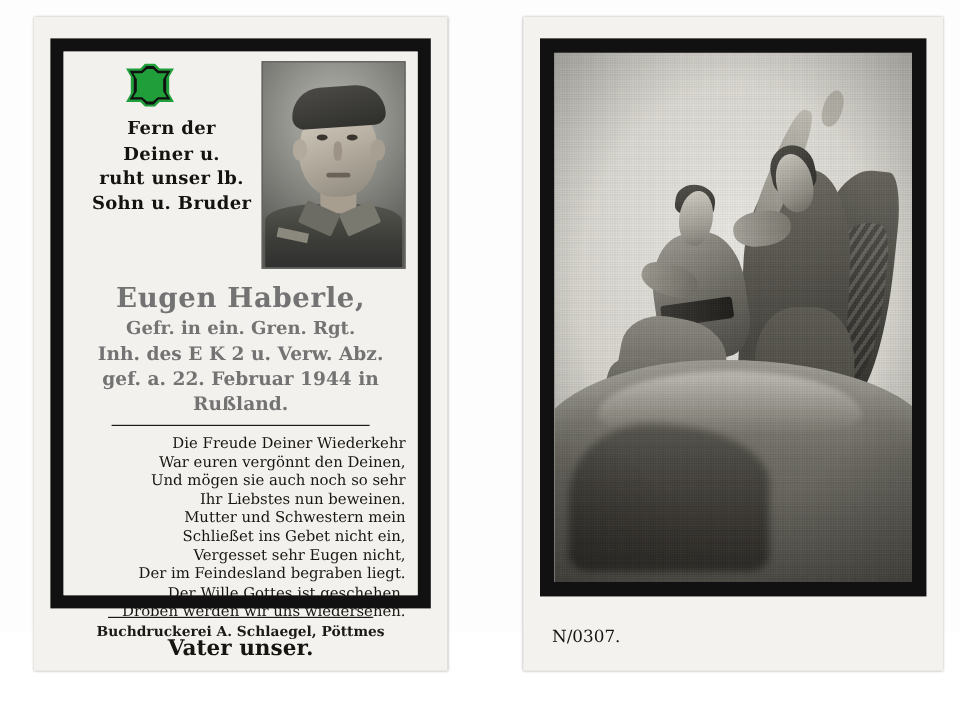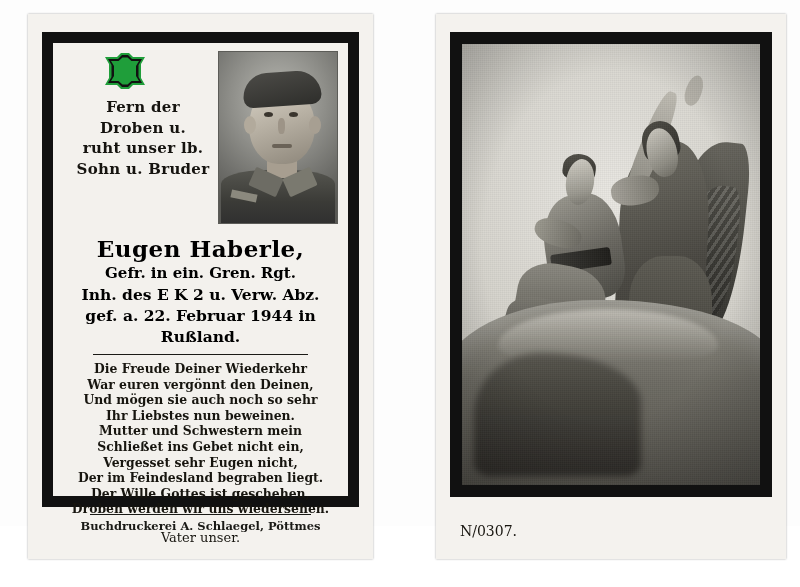--- a/index.html
+++ b/index.html
@@ -144,21 +144,21 @@
   }
   .photo .shoulder {
     position:absolute; left:12px; top:140px; width:26px; height:8px;
     background:#8b897e; transform: rotate(12deg);
   }
 
   
   .name-block {
     text-align: center;
     margin-top: 6px;
-    color: #000000;
+    color: #737373;
   }
   .name-main {
     font-family: "DejaVu Serif", serif;
     font-weight: bold;
     font-size: 23px;
     letter-spacing: 0.5px;
     line-height: 27px;
   }
   .name-rank {
     font-family: "DejaVu Serif", serif;
@@ -177,33 +177,33 @@
   
   .divider {
     width: 78%;
     height: 1px;
     background: #1a1a16;
     margin: 7px auto 6px auto;
   }
 
   
   .poem {
-    text-align: center;
+    text-align: right;
     color: #17150f;
     font-family: "DejaVu Serif", serif;
     font-size: 12.4px;
     line-height: 15.6px;
-    font-weight: bold;
+    font-weight: normal;
   }
   .poem div { white-space: nowrap; }
   .prayer {
     text-align: center;
     font-family: "DejaVu Serif", serif;
-    font-size: 13px;
-    font-weight: normal;
+    font-size: 18px;
+    font-weight: bold;
     margin-top: 13px;
     color: #17150f;
   }
 
   
   .printer-rule {
     position: absolute;
     left: 62px;
     right: 62px;
     bottom: 44px;
@@ -411,21 +411,21 @@
 
         <div class="top-row">
           <div class="top-left">
             <svg class="iron-cross" viewBox="0 0 40 36">
               <path d="M0 4 L12 4 L16 0 L24 0 L28 4 L40 4 L36 11 L36 25 L40 32 L28 32 L24 36 L16 36 L12 32 L0 32 L4 25 L4 11 Z" fill="#1f9e3a"></path>
               <path d="M3 6 L13 6 L17 2 L23 2 L27 6 L37 6 L33.5 12 L33.5 24 L37 30 L27 30 L23 34 L17 34 L13 30 L3 30 L6.5 24 L6.5 12 Z" fill="#111111"></path>
               <path d="M6 8 L13.5 8 L17.5 4.5 L22.5 4.5 L26.5 8 L34 8 L31 13 L31 23 L34 28 L26.5 28 L22.5 31.5 L17.5 31.5 L13.5 28 L6 28 L9 23 L9 13 Z" fill="#1f9e3a"></path>
             </svg>
             <div class="cross-text">
               <div>Fern der</div>
-              <div>Droben u.</div>
+              <div>Deiner u.</div>
               <div>ruht unser lb.</div>
               <div>Sohn u. Bruder</div>
             </div>
           </div>
 
           <div class="photo">
             <div class="bg"></div>
             <div class="body"></div>
             <div class="neck"></div>
             <div class="head"></div>

